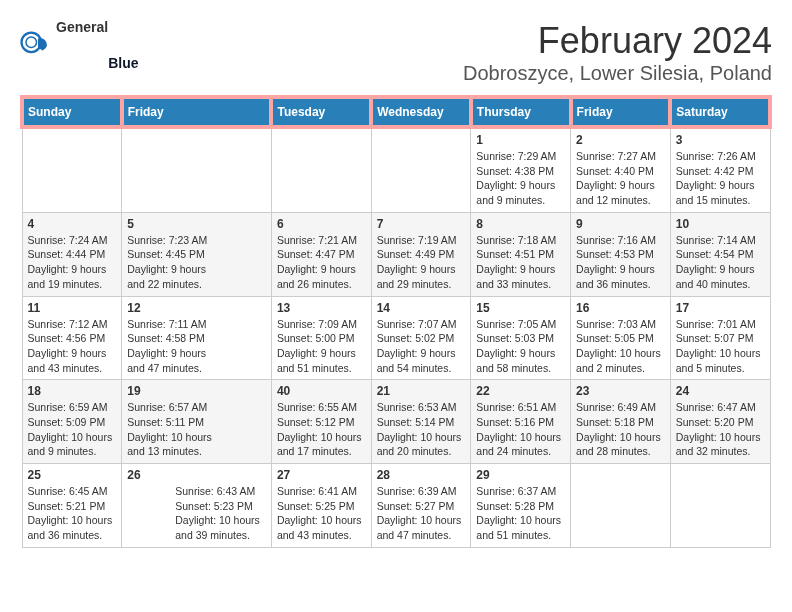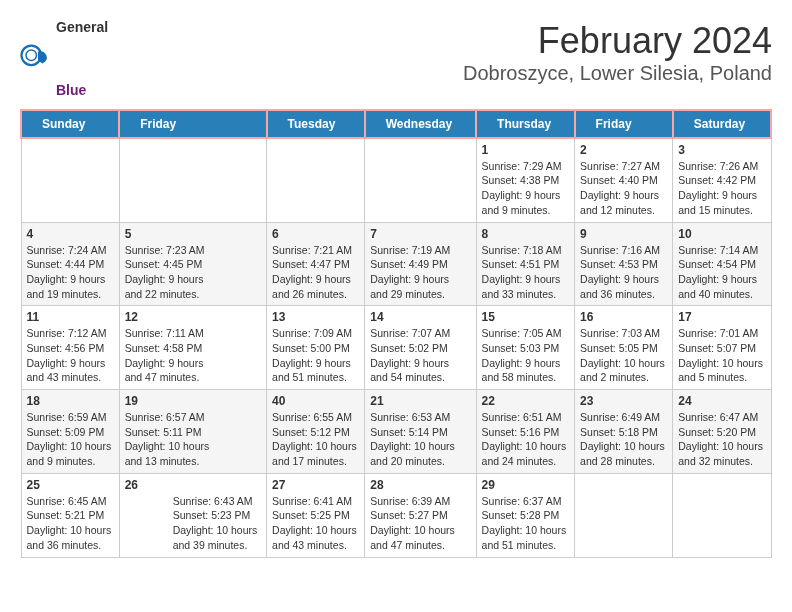--- a/index.html
+++ b/index.html
@@ -16,32 +16,30 @@
       align-items: flex-start;
       margin-bottom: 10px;
     }
     .logo {
       display: flex;
       align-items: center;
       gap: 6px;
     }
     .logo-text {
       display: flex;
-      flex-direction: column;
       line-height: 1.1;
-      gap: 12px;
     }
     .logo-general {
       font-size: 14px;
       color: #333;
       font-weight: bold;
     }
     .logo-blue {
       font-size: 14px;
-      color: #701a75;
+      color: #0f172a;
       font-weight: bold;
       margin-top: 36px;
     }
     .logo-icon {
       width: 30px;
       height: 30px;
     }
     .title-section {
       text-align: right;
     }
@@ -55,25 +53,25 @@
       color: #555;
     }
     .calendar {
       width: 100%;
       border-collapse: collapse;
       font-size: 11px;
     }
     .calendar th {
       background: #2980b9;
       color: #fff;
-      padding: 6px 20px;
+      padding: 6px 4px;
       text-align: left;
       font-weight: bold;
       font-size: 12px;
-      border: 2px solid #fca5a5;
+      border: 4px solid #fca5a5;
     }
     .calendar td {
       border: 1px solid #ccc;
       padding: 4px 5px;
       vertical-align: top;
       min-height: 70px;
       height: 80px;
       background: #fff;
     }
     .calendar tr:nth-child(even) td {

